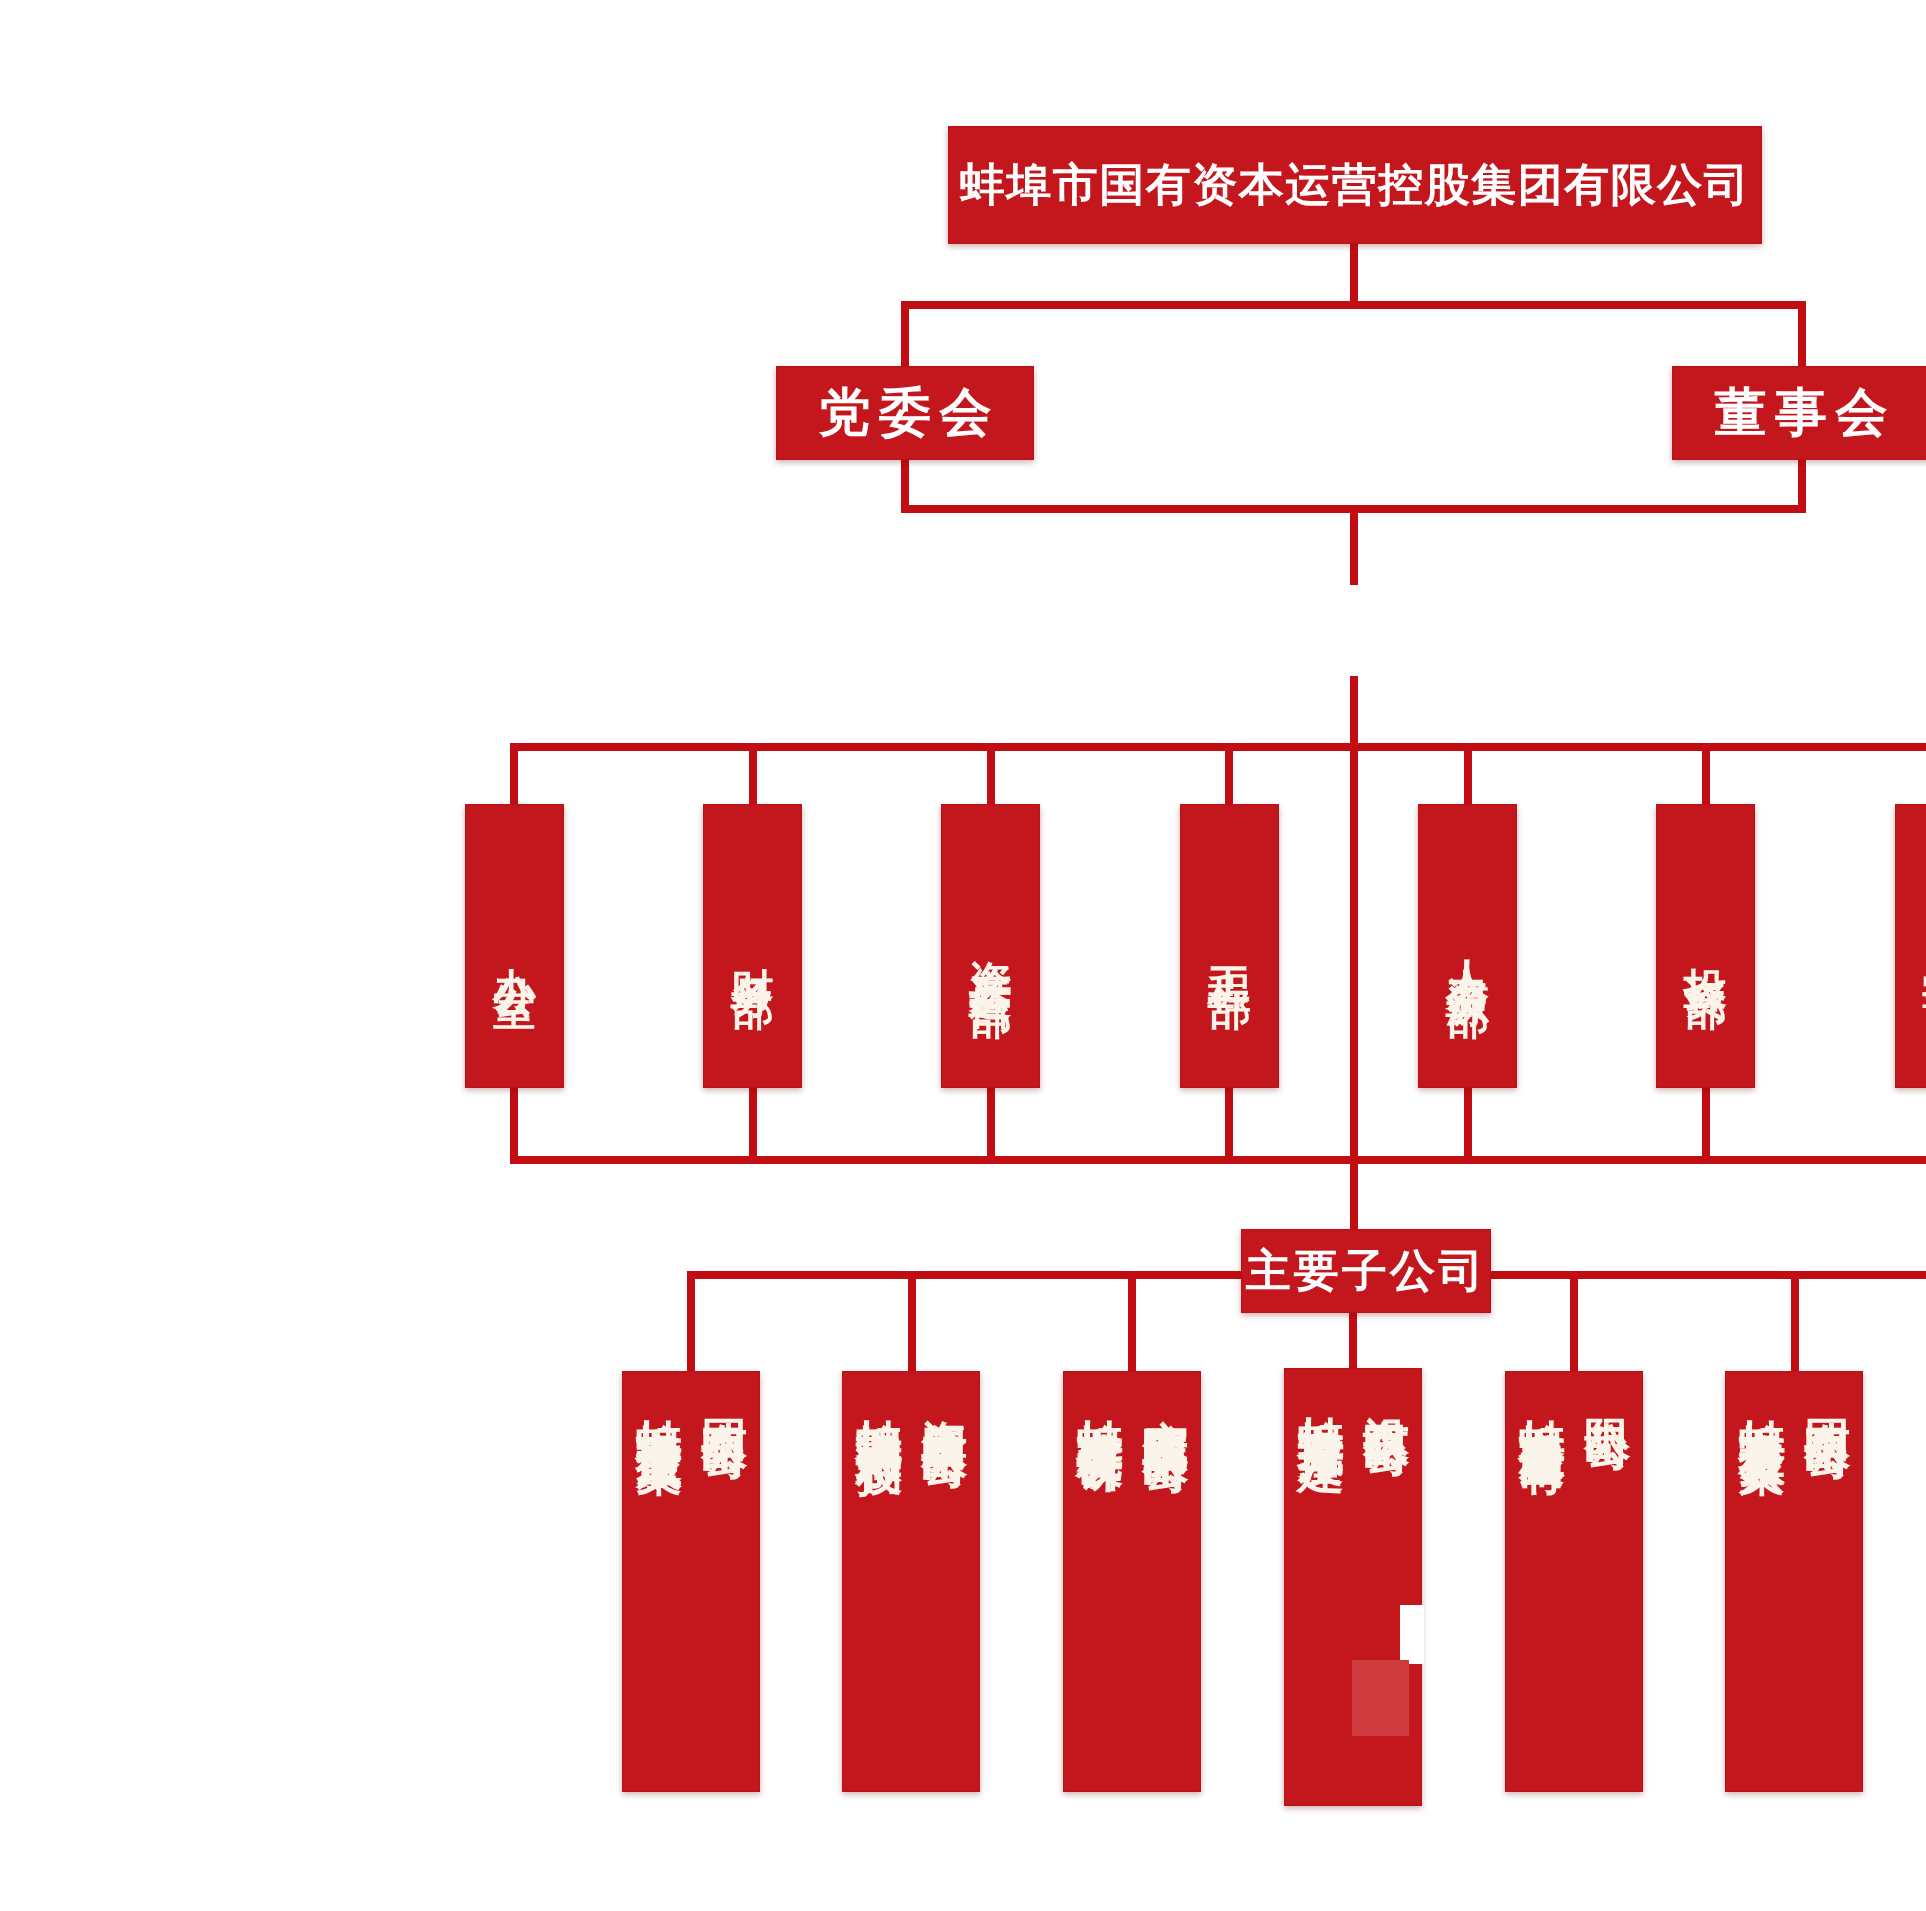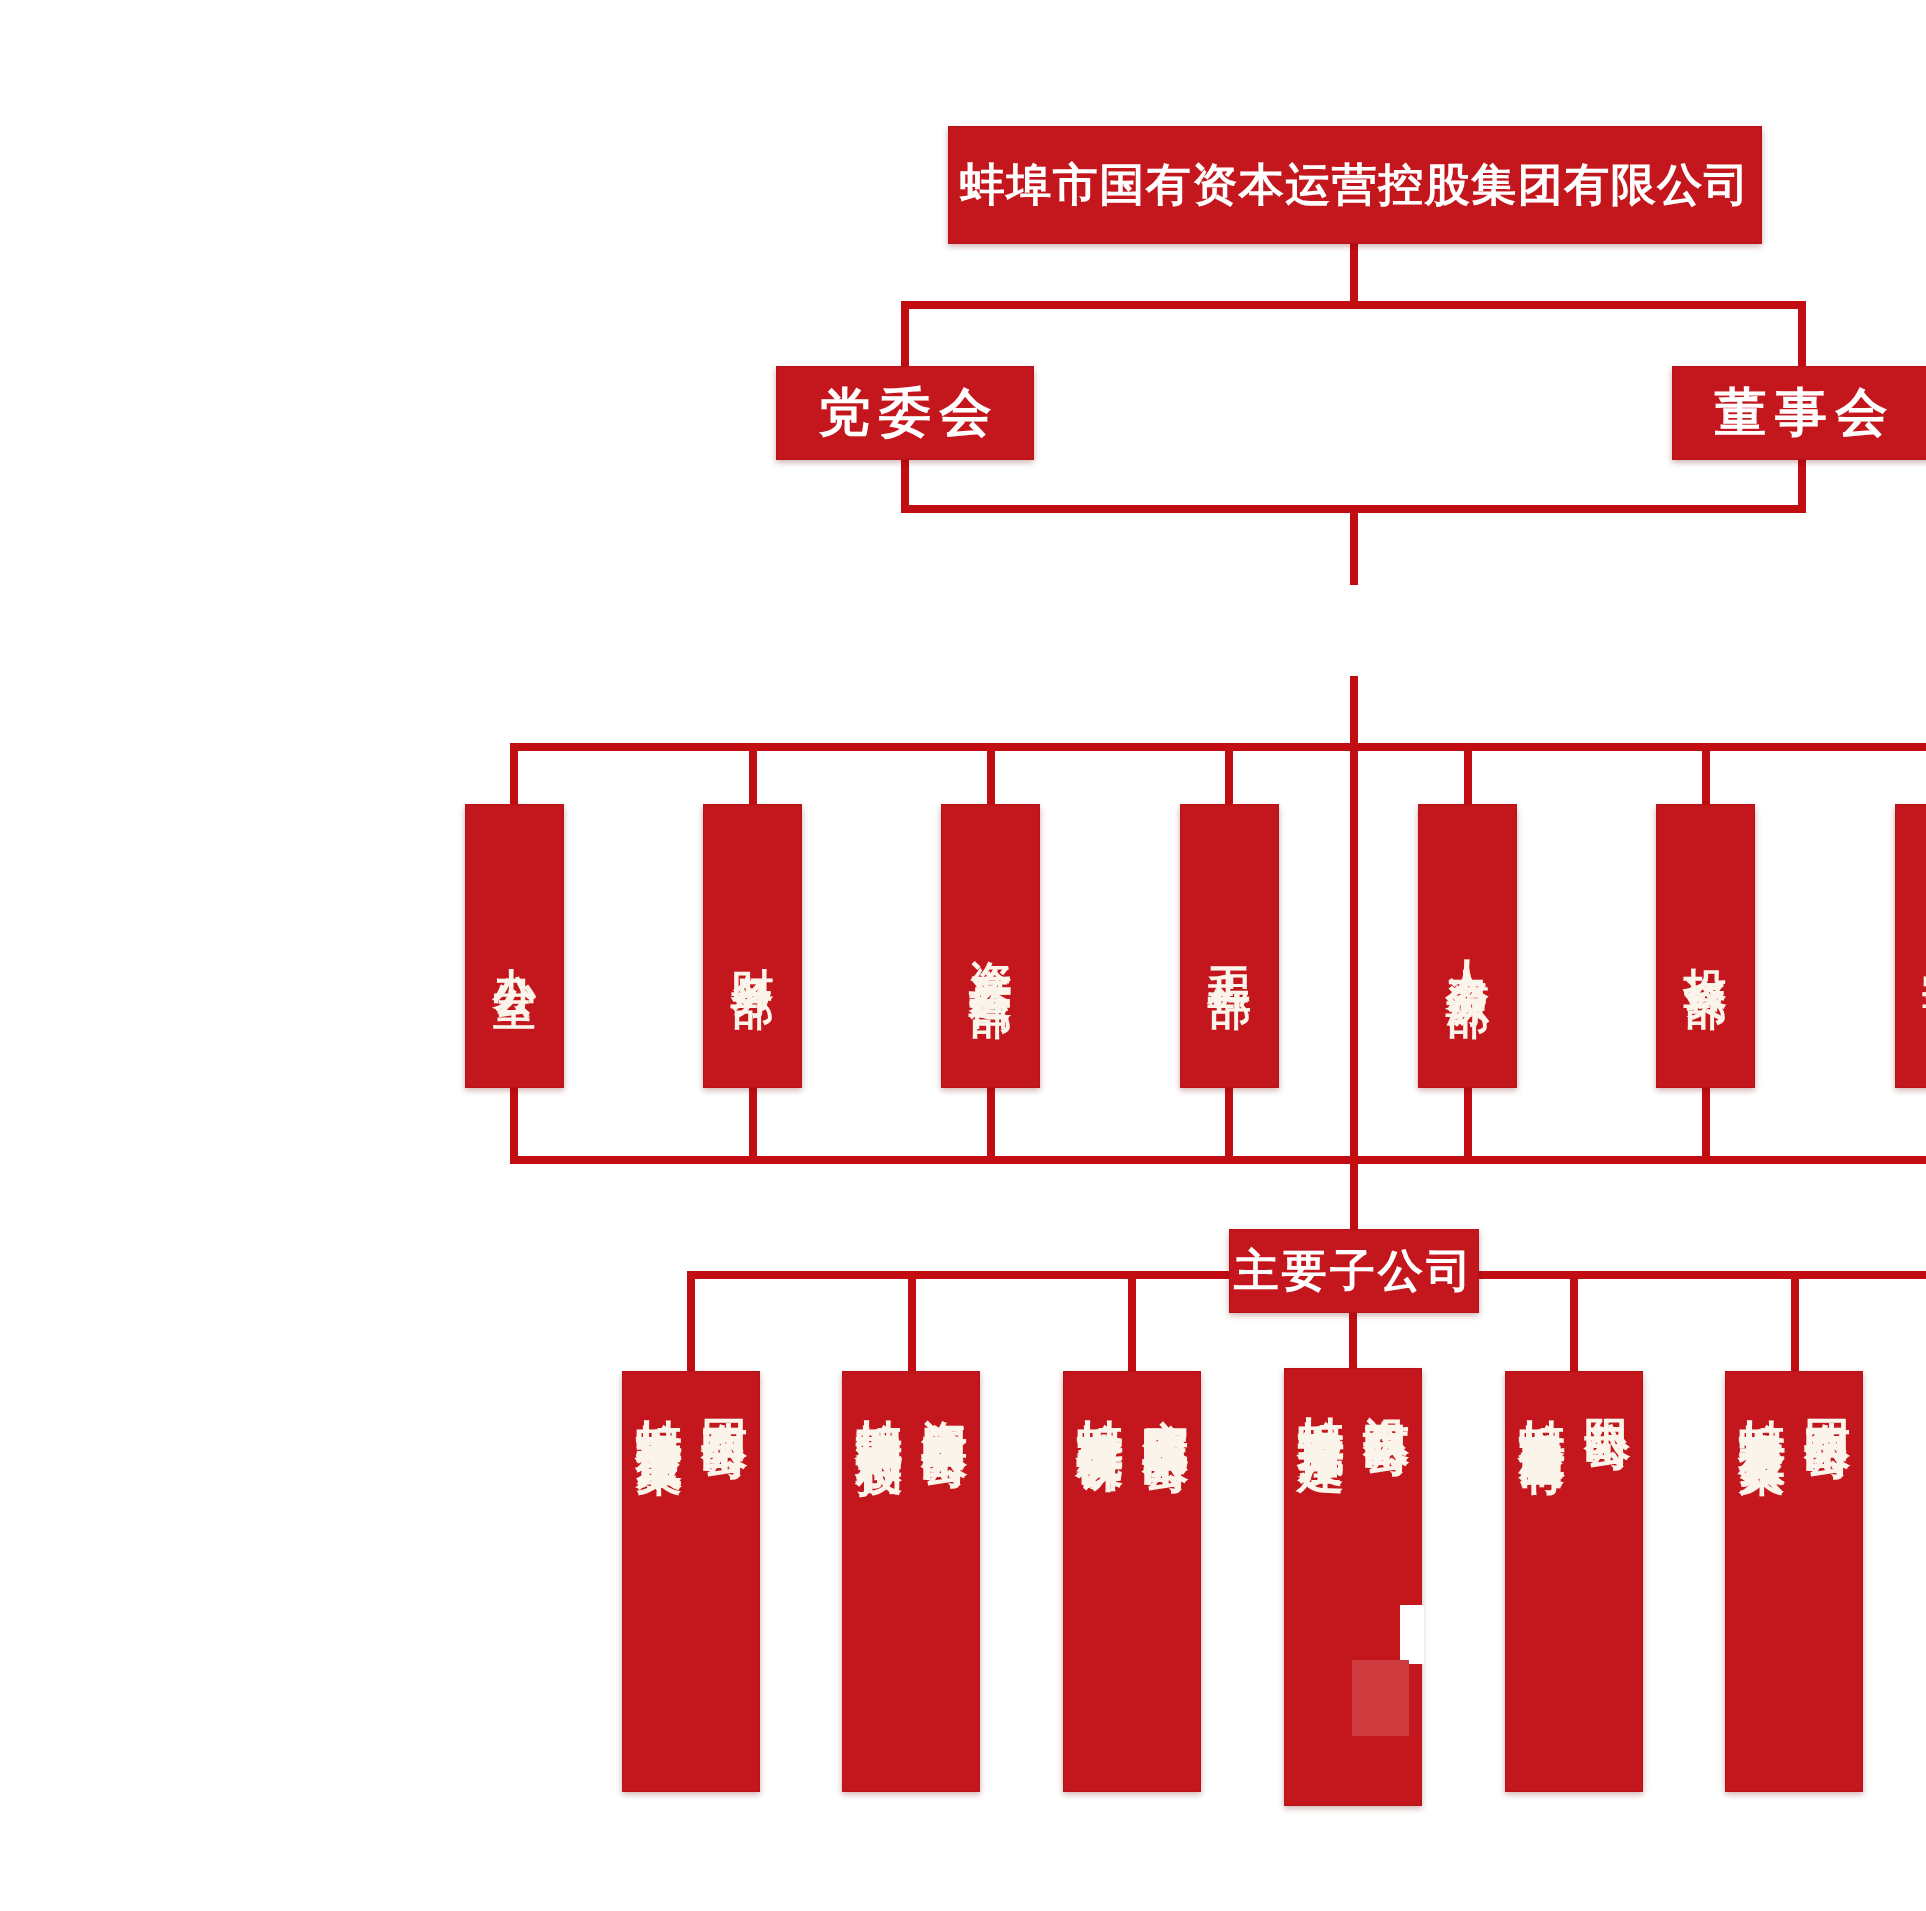--- a/index.html
+++ b/index.html
@@ -19,21 +19,21 @@
   #canvas{position:relative;width:2703px;height:1911px;background:var(--background);overflow:hidden;}
   .line{position:absolute;background:var(--line-red);z-index:1;}
   .box{
     position:absolute;z-index:2;background:var(--box-red);
     display:flex;align-items:center;justify-content:center;
     color:var(--text-white);font-weight:bold;
     box-shadow:0 2.7px 6.2px rgba(110,8,10,.33), inset 0 0 0 1.2px rgba(125,10,12,.18);
   }
   .title-box{font-size:45px;letter-spacing:1.5px;}
   .gov-box{font-size:52px;letter-spacing:8.5px;padding-left:8.5px;box-sizing:border-box;}
-  .subhdr-box{font-size:45px;letter-spacing:3.1px;}
+  .subhdr-box{font-size:45px;letter-spacing:3.1px;margin-left:12px;}
   .dept-box .v-text{
     writing-mode:vertical-lr;text-orientation:upright;
     font-size:43px;letter-spacing:8.5px;line-height:1.9;
     color:var(--text-cream);font-weight:bold;
   }
   .sub-box{align-items:flex-start;justify-content:flex-start;padding:10.8px 0 0 4.6px;box-sizing:border-box;}
   .sub-box .v-cols{
     writing-mode:vertical-lr;text-orientation:upright;white-space:pre-line;
     font-size:46px;letter-spacing:4.6px;line-height:1.42;
     color:var(--text-cream);font-weight:bold;

